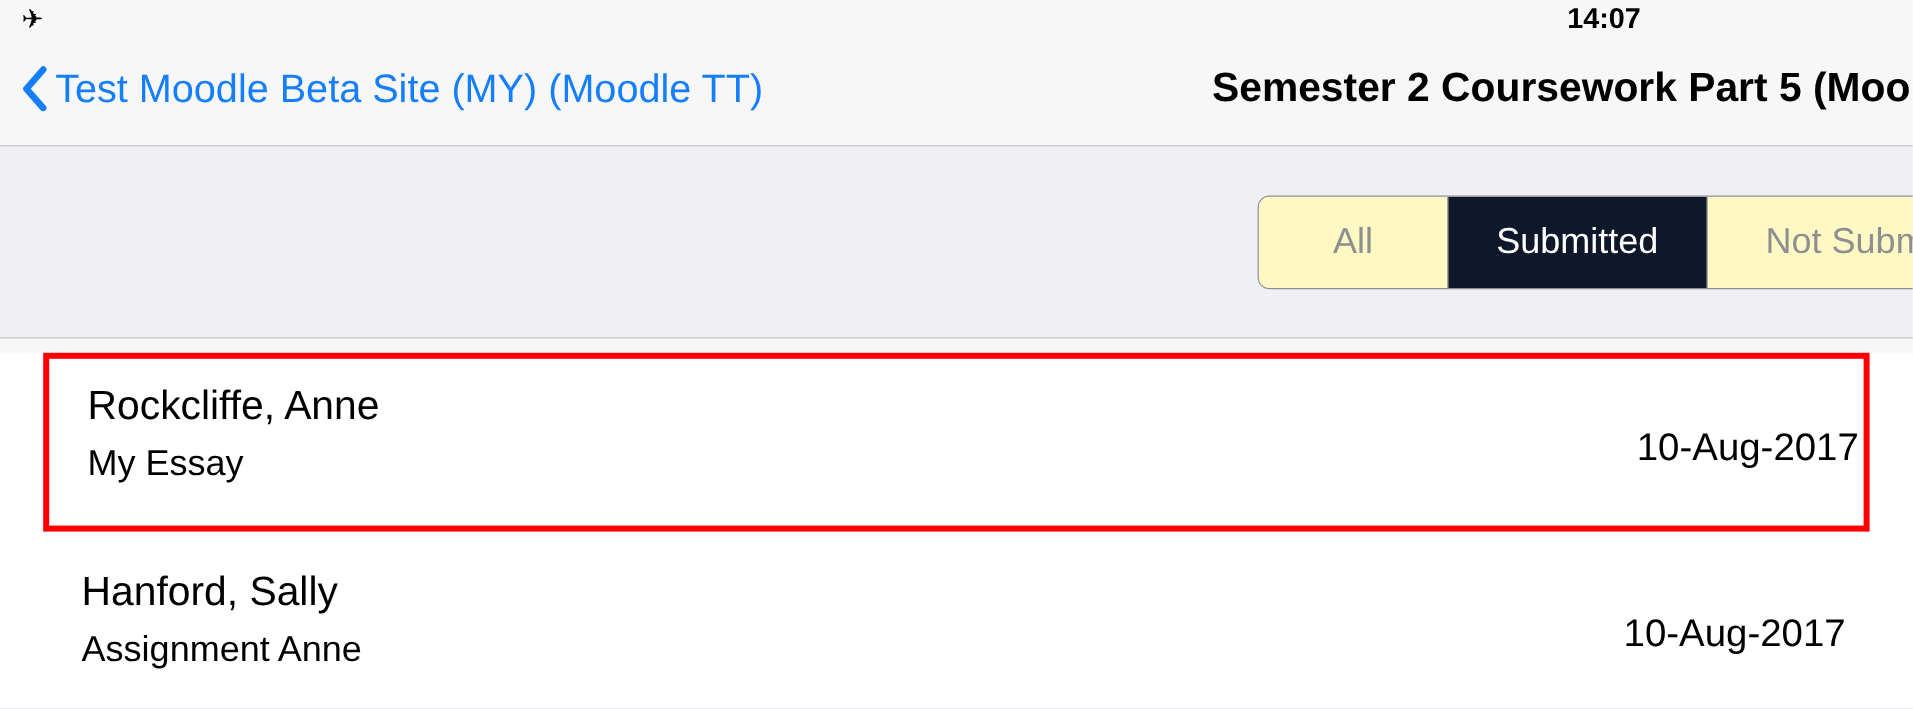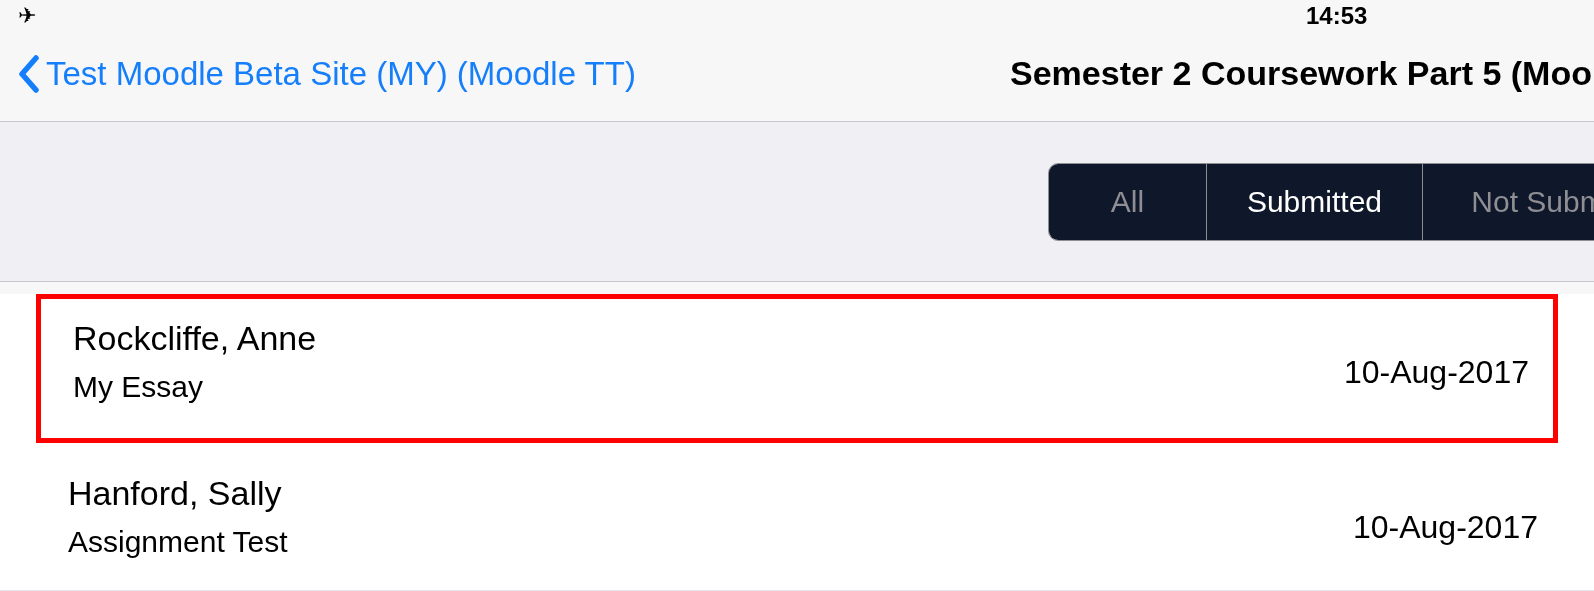--- a/index.html
+++ b/index.html
@@ -88,21 +88,21 @@
       overflow: hidden;
       height: 78px;
       margin-right: -60px;
     }
     .segment {
       display: flex;
       align-items: center;
       justify-content: center;
       font-size: 30px;
       color: #8e8e93;
-      background: #0f172a;
+      background: #fef9c3;
       padding: 0 40px;
       border-right: 1px solid #8e8e93;
       cursor: pointer;
       min-width: 158px;
     }
     .segment:last-child {
       border-right: none;
       min-width: 230px;
     }
     .segment.active {
@@ -116,21 +116,21 @@
       display: flex;
       align-items: center;
       justify-content: space-between;
       padding: 26px 56px 26px 68px;
       border-bottom: 1px solid #e5e5ea;
       cursor: pointer;
       min-height: 148px;
     }
     .list-item.highlighted {
       margin: 12px 36px 0 36px;
-      padding: 20px 24px 34px 32px;
+      padding: 20px 4px 34px 32px;
       border: 5px solid #ff0000;
       border-bottom: 5px solid #ff0000;
     }
     .item-left {
       display: flex;
       flex-direction: column;
       gap: 12px;
     }
     .item-name {
       font-size: 34px;
@@ -147,21 +147,21 @@
       color: #000;
       font-weight: 400;
       margin-top: 21px;
     }
   </style>
 </head>
 <body>
 
 <div class="status-bar">
   <span class="airplane">✈</span>
-  <span class="clock">14:53</span>
+  <span class="clock">14:07</span>
 </div>
 
 <div class="nav-bar">
   <div class="back-button">
     <span class="chevron-back">
       <svg width="22" height="38" viewBox="0 0 22 38">
         <polyline points="18,3 4,19 18,35" fill="none" stroke="#157efb" stroke-width="5.5" stroke-linecap="round" stroke-linejoin="round"></polyline>
       </svg>
     </span>
     <span class="back-label">Test Moodle Beta Site (MY) (Moodle TT)</span>
@@ -181,17 +181,17 @@
   <div class="list-item highlighted">
     <div class="item-left">
       <span class="item-name">Rockcliffe, Anne</span>
       <span class="item-sub">My Essay</span>
     </div>
     <span class="item-date">10-Aug-2017</span>
   </div>
   <div class="list-item">
     <div class="item-left">
       <span class="item-name">Hanford, Sally</span>
-      <span class="item-sub">Assignment Test</span>
+      <span class="item-sub">Assignment Anne</span>
     </div>
     <span class="item-date">10-Aug-2017</span>
   </div>
 </div>
 
 </body></html>

